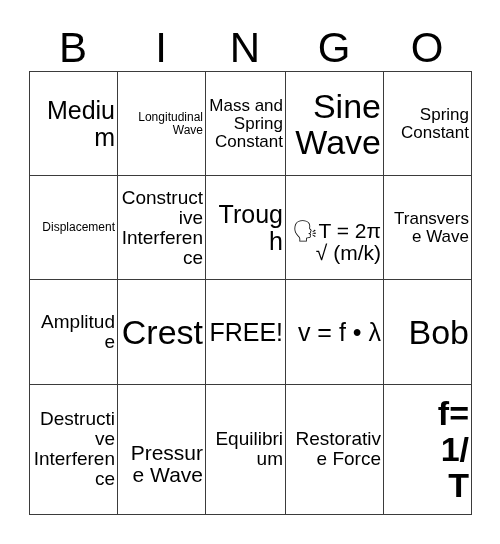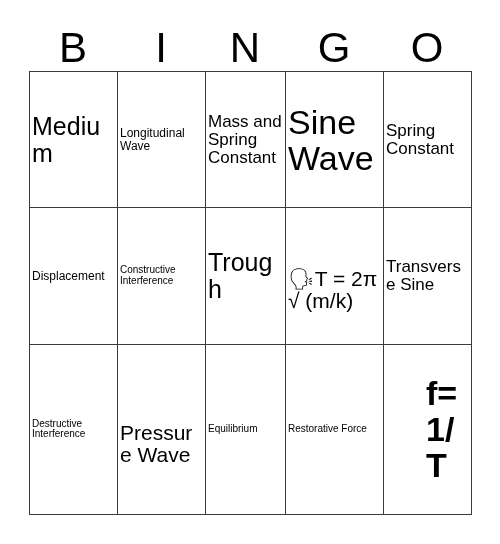--- a/index.html
+++ b/index.html
@@ -49,37 +49,37 @@
     position: absolute;
     left: 29px;
     top: 71px;
     width: 442px;
     height: 444px;
     border-collapse: collapse;
     table-layout: fixed;
   }
   table.bingo-grid td {
     border: 1px solid #3b3b3b;
-    text-align: left;
+    text-align: right;
     vertical-align: middle;
     padding: 1px 2px;
     overflow: hidden;
     word-wrap: break-word;
     line-height: 1.06;
   }
   col.c0 { width: 88px; }
   col.c1 { width: 88px; }
   col.c2 { width: 80px; }
   col.c3 { width: 98px; }
   col.c4 { width: 88px; }
   table.bingo-grid tr { height: 88.8px; }
 
   
   .fs-xs  { font-size: 12px; }
-  .fs-sm  { font-size: 10px; }
+  .fs-sm  { font-size: 19px; }
   .fs-md  { font-size: 17px; }
   .fs-lg  { font-size: 21px; margin-top: 29px; }
   .fs-xl  { font-size: 25px; }
   .fs-xxl { font-size: 34px; }
   .bold   { font-weight: bold; margin-left: 40px; }
 
   .cell-text { display: block; }
 </style>
 </head>
 <body>
@@ -127,21 +127,38 @@
         <td>
             <span class="cell-text fs-sm">Constructive Interference</span>
           </td>
         <td>
             <span class="cell-text fs-xl">Trough</span>
           </td>
         <td>
             <span class="cell-text fs-lg">🗣T = 2π √ (m/k)</span>
           </td>
         <td>
-            <span class="cell-text fs-md">Transverse Sine</span>
+            <span class="cell-text fs-md">Transverse Wave</span>
+          </td>
+      </tr>
+      <tr>
+        <td>
+            <span class="cell-text fs-sm">Amplitude</span>
+          </td>
+        <td>
+            <span class="cell-text fs-xxl">Crest</span>
+          </td>
+        <td>
+            <span class="cell-text fs-xl">FREE!</span>
+          </td>
+        <td>
+            <span class="cell-text fs-xl">v = f • λ</span>
+          </td>
+        <td>
+            <span class="cell-text fs-xxl">Bob</span>
           </td>
       </tr>
       <tr>
         <td>
             <span class="cell-text fs-sm">Destructive Interference</span>
           </td>
         <td>
             <span class="cell-text fs-lg">Pressure Wave</span>
           </td>
         <td>

